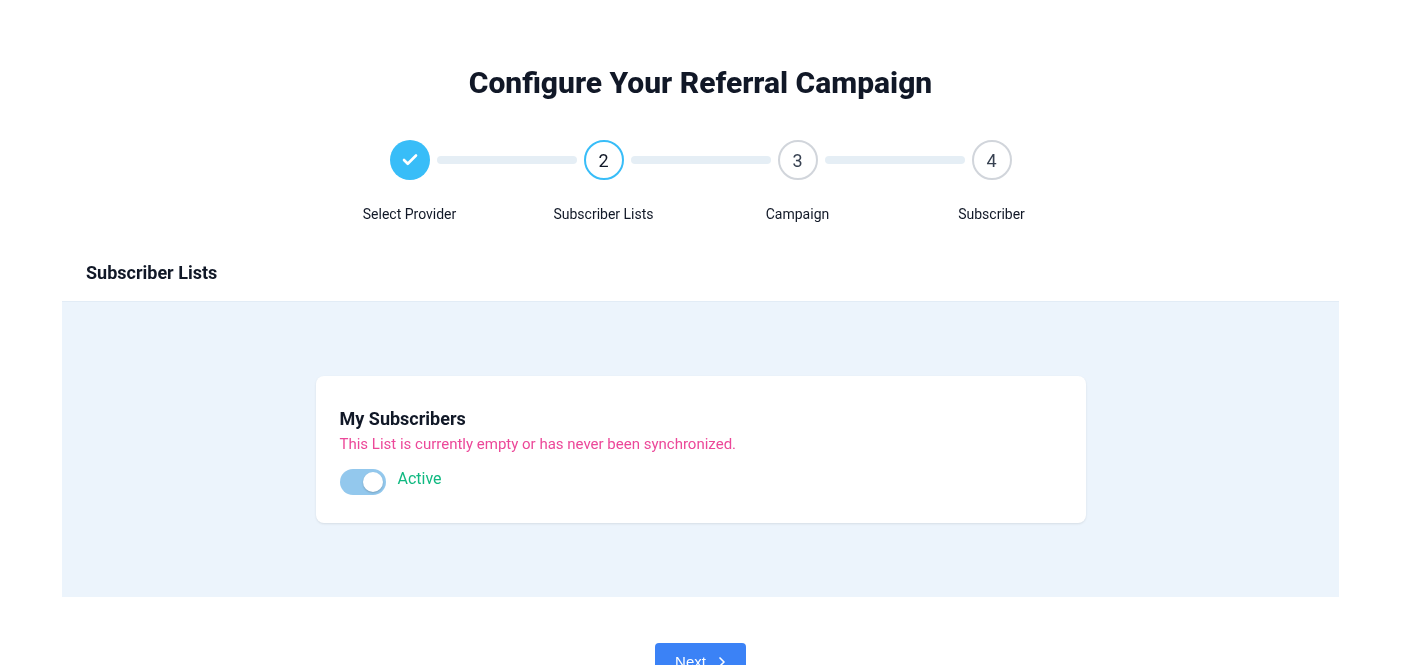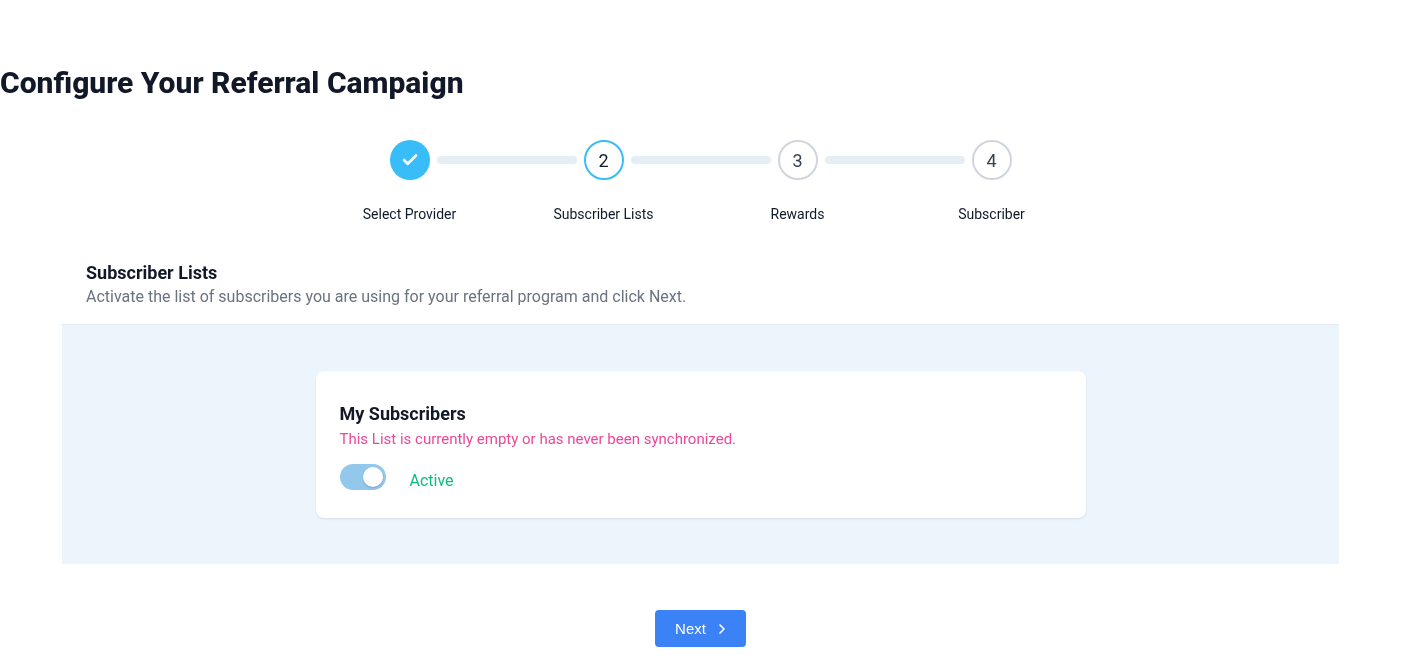--- a/index.html
+++ b/index.html
@@ -7,20 +7,21 @@
     font-family: -apple-system, BlinkMacSystemFont, "Segoe UI", Roboto, Helvetica, Arial, sans-serif;
     background: #ffffff;
     color: #111827;
     width: 1401px;
   }
   .container {
     width: 100%;
     padding-top: 65px;
   }
   .page-title {
+    text-align: center;
     font-size: 30px;
     font-weight: 800;
     color: #111827;
     margin-bottom: 40px;
   }
   
   .stepper {
     display: flex;
     align-items: flex-start;
     justify-content: center;
@@ -88,21 +89,21 @@
     margin-bottom: 4px;
   }
   .section-desc {
     font-size: 16px;
     color: #6b7280;
   }
   
   .content-panel {
     background: #ecf4fc;
     border-top: 1px solid #e2ecf6;
-    padding: 46px 0;
+    padding: 74px 0;
     margin: 0 62px;
     display: flex;
     justify-content: center;
   }
   .card {
     background: #fff;
     border-radius: 8px;
     box-shadow: 0 1px 3px rgba(0,0,0,0.06), 0 1px 2px rgba(0,0,0,0.04);
     width: 770px;
     padding: 32px 24px 28px 24px;
@@ -113,22 +114,22 @@
     color: #111827;
     margin-bottom: 6px;
   }
   .card-desc {
     font-size: 15px;
     color: #ec4899;
     margin-bottom: 16px;
   }
   .toggle-row {
     display: flex;
-    align-items: flex-end;
-    gap: 24px;
+    align-items: flex-start;
+    gap: 12px;
   }
   .toggle {
     width: 46px;
     height: 26px;
     border-radius: 13px;
     background: #93c8ed;
     position: relative;
     cursor: pointer;
   }
   .toggle-knob {
@@ -189,34 +190,33 @@
 
     <div class="step">
       <div class="step-circle active">2</div>
       <div class="step-label">Subscriber Lists</div>
     </div>
 
     <div class="connector"></div>
 
     <div class="step">
       <div class="step-circle pending">3</div>
-      <div class="step-label">Rewards</div>
+      <div class="step-label">Campaign</div>
     </div>
 
     <div class="connector"></div>
 
     <div class="step">
       <div class="step-circle pending">4</div>
       <div class="step-label">Subscriber</div>
     </div>
   </div>
 
   <div class="section-header">
     <div class="section-title">Subscriber Lists</div>
-    <div class="section-desc">Activate the list of subscribers you are using for your referral program and click Next.</div>
   </div>
 
   <div class="content-panel">
     <div class="card">
       <div class="card-title">My Subscribers</div>
       <div class="card-desc">This List is currently empty or has never been synchronized.</div>
       <div class="toggle-row">
         <div class="toggle">
           <div class="toggle-knob"></div>
         </div>

